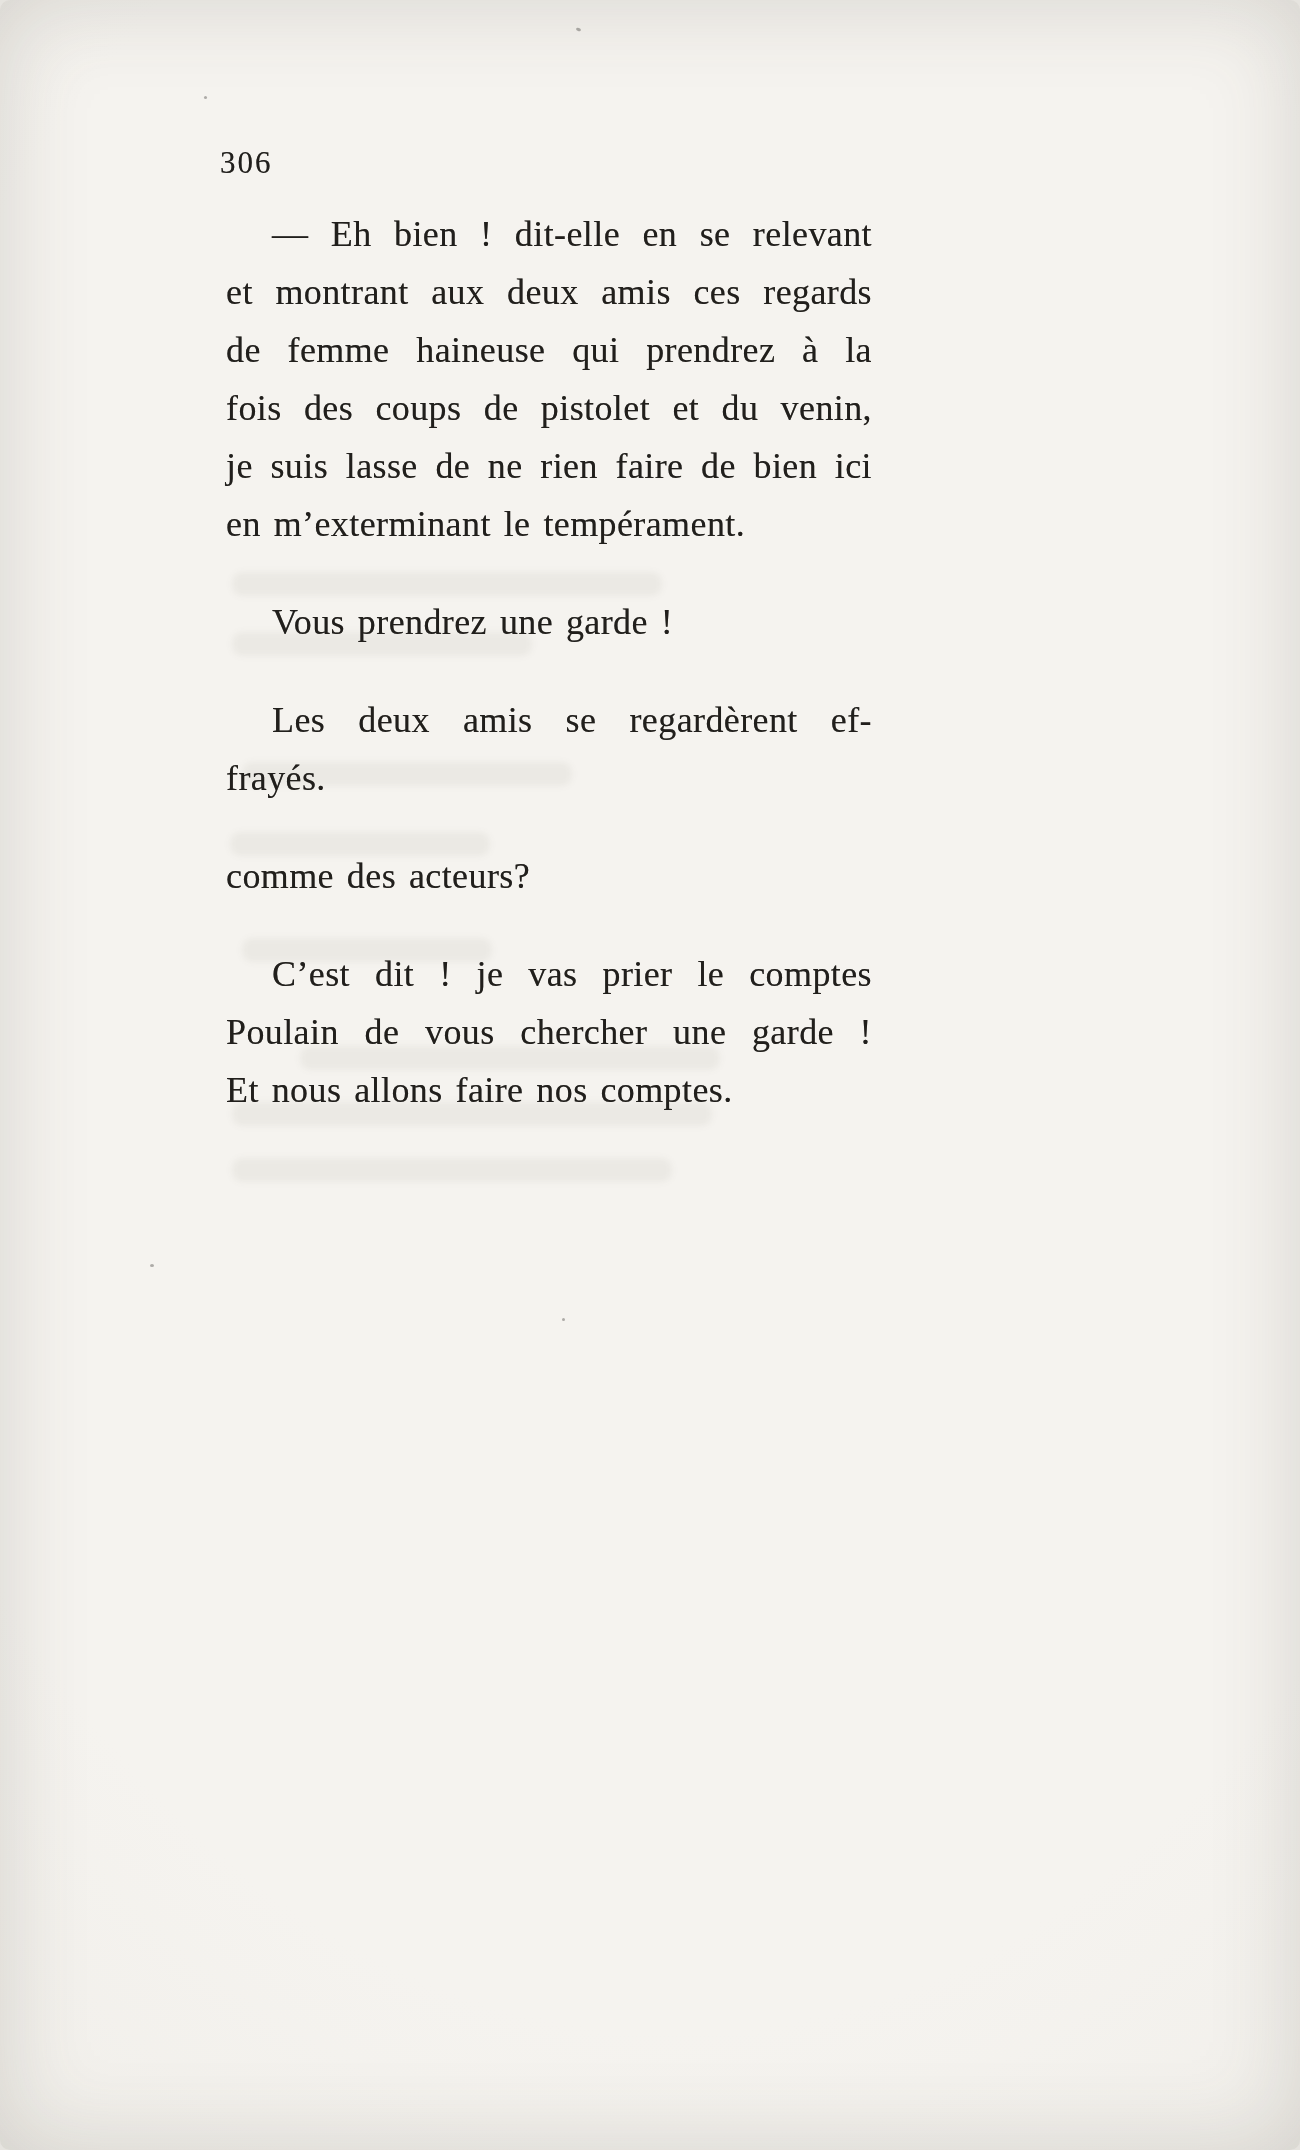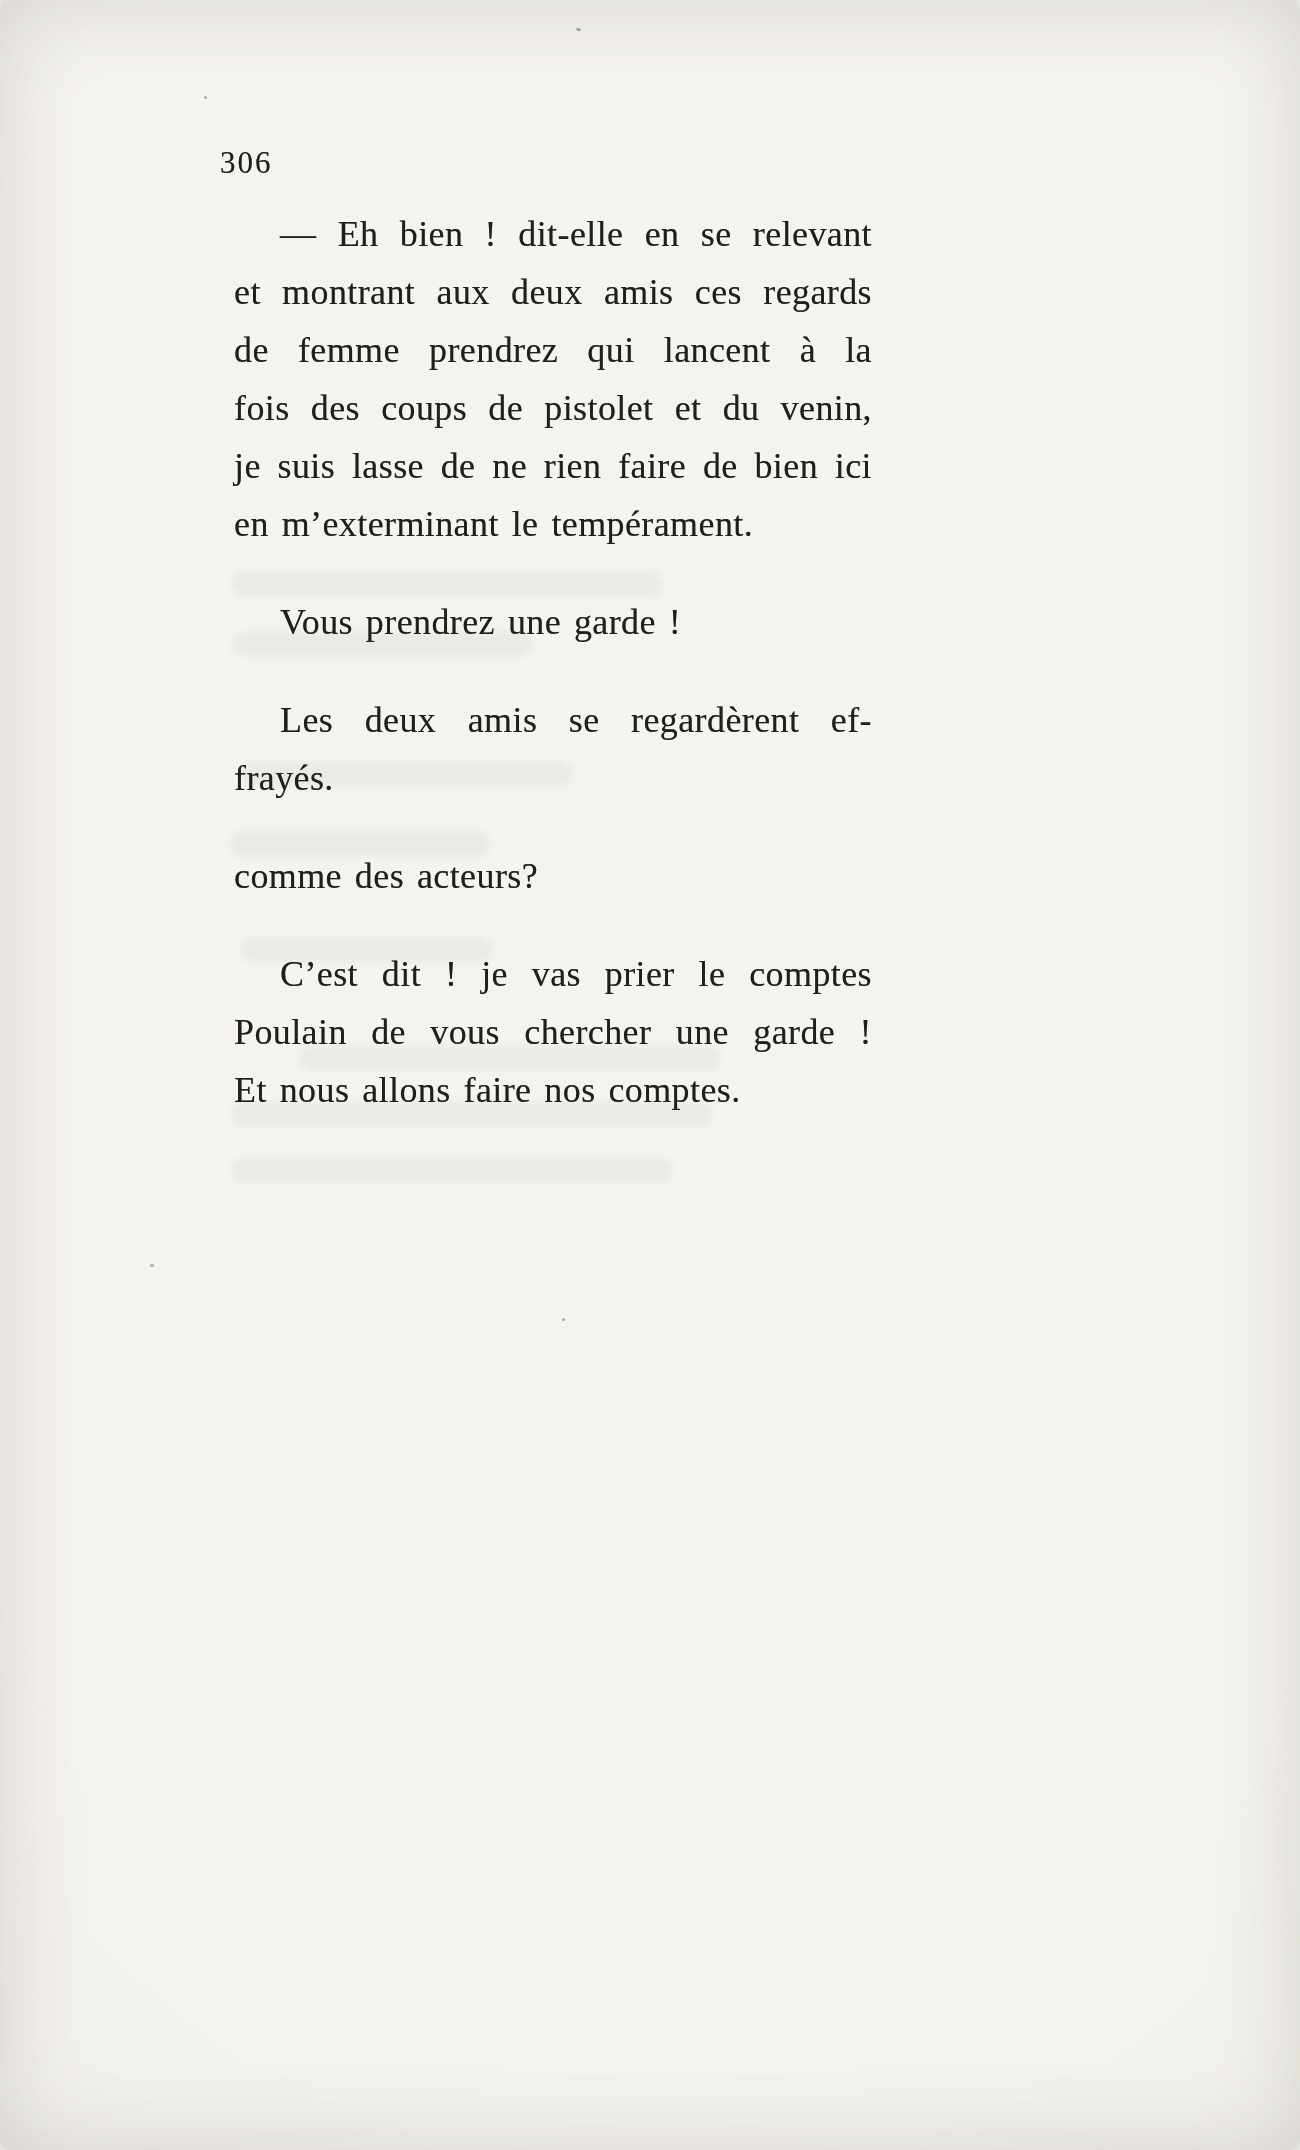--- a/index.html
+++ b/index.html
@@ -14,21 +14,21 @@
     color:#211f1c;
     box-shadow:inset 0 0 90px rgba(70,65,58,0.18);
     border-radius:10px;
   }
   
   .page-header{position:absolute;left:218px;top:142px;width:654px;height:40px;}
   .page-number{position:absolute;left:2px;top:3px;font-size:31px;letter-spacing:2px;}
   .running-title{display:block;text-align:center;font-size:24px;font-weight:bold;letter-spacing:3.5px;word-spacing:6px;}
   
   .text-block{position:absolute;left:218px;top:205px;width:654px;font-size:36px;line-height:58px;}
-  .para{margin:0 0 40px 16px;padding:0;}
+  .para{margin:0 0 40px 8px;padding:0;}
   .line{display:block;text-align:justify;word-spacing:3.5px;letter-spacing:0.4px;}
   .line.j{text-align-last:justify;}
   .line.first{text-indent:46px;}
   
   .text-block,.page-header{text-shadow:0 0 0.6px rgba(33,31,28,0.55);}
   
   .ghost{
     position:absolute;height:24px;border-radius:10px;
     background:rgba(75,70,62,0.055);
     filter:blur(3px);
@@ -57,21 +57,21 @@
 
   <header class="page-header">
     <span class="page-number">306</span>
   </header>
 
   <main class="text-block">
 
     <p class="para">
       <span class="line first j">— Eh bien ! dit-elle en se relevant</span>
       <span class="line j">et montrant aux deux amis ces regards</span>
-      <span class="line j">de femme prendrez qui lancent à la</span>
+      <span class="line j">de femme haineuse qui prendrez à la</span>
       <span class="line j">fois des coups de pistolet et du venin,</span>
       <span class="line j">je suis lasse de ne rien faire de bien ici</span>
       <span class="line">en m’exterminant le tempérament.</span>
     </p>
 
     <p class="para">
       <span class="line first">Vous prendrez une garde !</span>
     </p>
 
     <p class="para">

